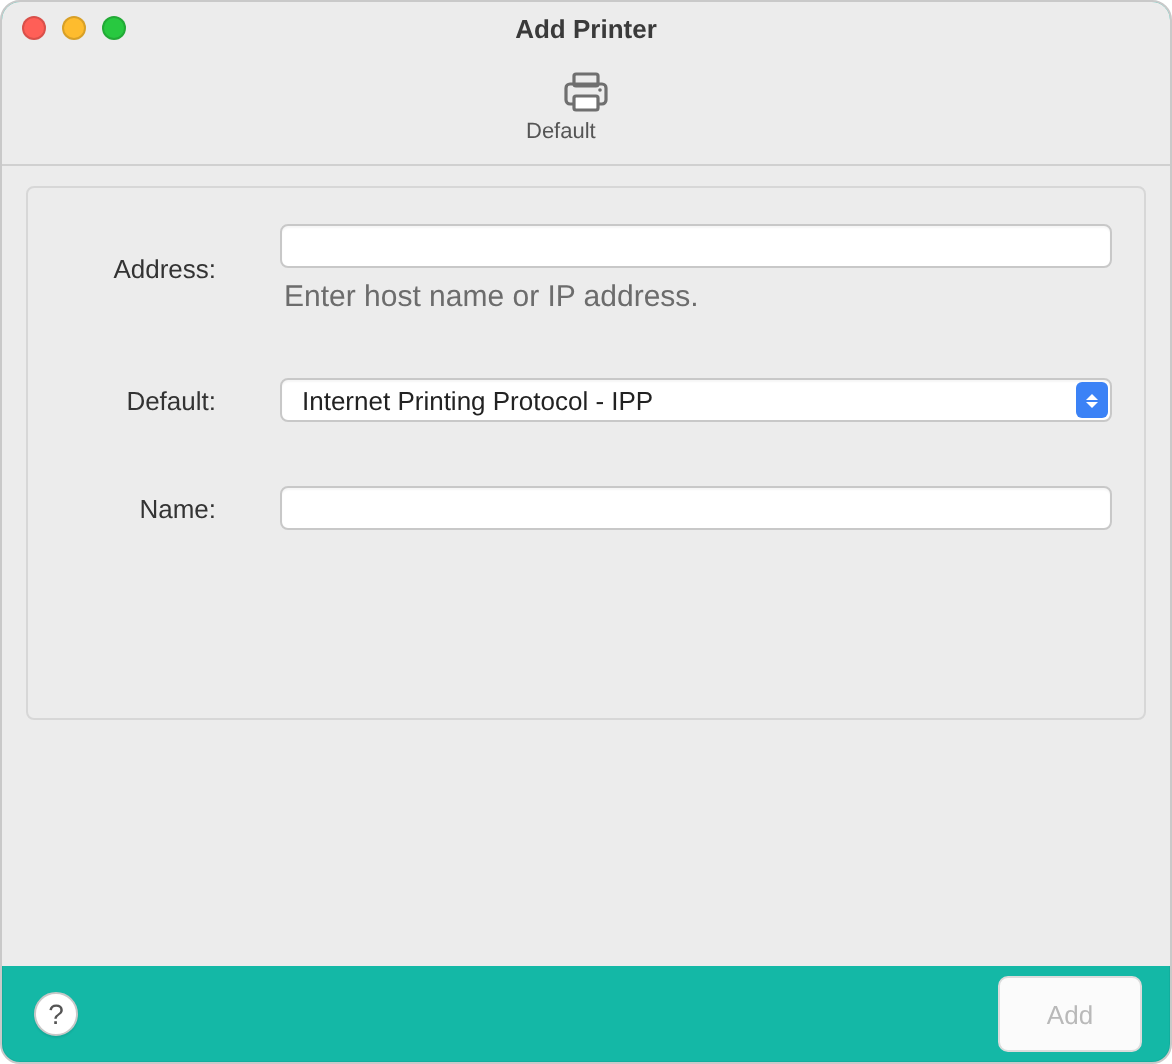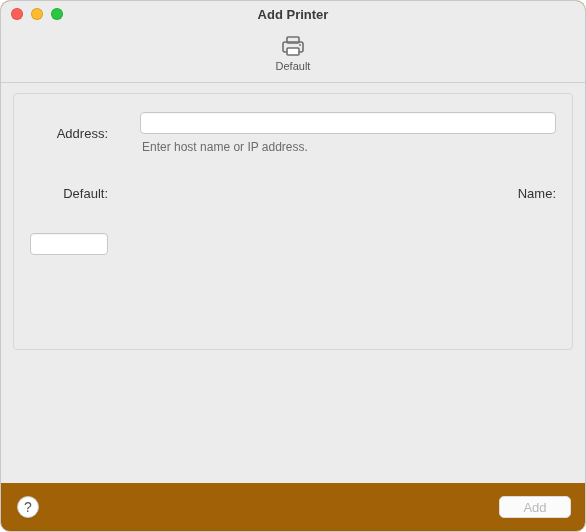--- a/index.html
+++ b/index.html
@@ -1,19 +1,19 @@
 <!DOCTYPE html>
 <html><head>
 <meta charset="utf-8">
 <style>
   * { box-sizing: border-box; margin: 0; padding: 0; }
   html, body { width: 586px; height: 532px; font-family: -apple-system, "Helvetica Neue", Arial, sans-serif; font-size: 13px; color: #222; }
   .window {
     width: 586px; height: 532px;
-    background: #a16207;
+    background: #14b8a6;
     border: 1px solid #c9c9c9;
     border-radius: 10px;
     overflow: hidden;
     display: flex; flex-direction: column;
     box-shadow: 0 0 0 0.5px rgba(0,0,0,0.05) inset;
   }
   .titlebar {
     height: 26px;
     display: flex; align-items: center;
     padding: 0 10px;
@@ -38,21 +38,21 @@
     padding-top: 2px;
     border-bottom: 1px solid #d0d0d0;
     background: #ececec;
   }
   .seg {
     display: flex;
     border-radius: 6px;
   }
   .seg-item {
     width: 60px;
-    display: flex; flex-direction: column; align-items: center;
+    display: flex; flex-direction: column; 
     padding: 4px 0 3px 0;
     border-radius: 5px;
     cursor: default;
   }
   .seg-item.selected {
     background: #d7d7d7;
     box-shadow: inset 0 0 0 0.5px rgba(0,0,0,0.08);
   }
   .seg-item .icon-slot { height: 26px; display:flex; align-items:center; justify-content:center; }
   .seg-item .lbl { font-size: 11px; color: #555; margin-top: 1px; }
@@ -88,21 +88,21 @@
     height: 22px;
     width: 100%;
     border: 1px solid #c8c8c8;
     border-radius: 4px;
     background: linear-gradient(#fff,#fff);
     padding: 0 6px;
     font-size: 13px;
     box-shadow: inset 0 1px 1px rgba(0,0,0,0.04);
   }
   input.text.disabled { background: #f4f4f4; color:#999; }
-  .hint { font-size: 12px; color: #6c6c6c; margin-top: 2px; margin-left: 2px; }
+  .hint { font-size: 15px; color: #6c6c6c; margin-top: 2px; margin-left: 2px; }
   .select {
     display: flex; align-items: center; justify-content: space-between;
     padding-right: 1px;
     background: #fff;
   }
   .select .sel-text { padding-left: 4px; }
   .select .stepper {
     width: 16px; height: 18px;
     background: #3b82f6;
     border-radius: 3px;
@@ -125,21 +125,21 @@
     padding: 0 14px 0 16px;
   }
   .help-btn {
     width: 22px; height: 22px; border-radius: 50%;
     background: #fff; border:1px solid #c8c8c8;
     display:flex; align-items:center; justify-content:center;
     font-size: 14px; color:#555;
     box-shadow: 0 1px 1px rgba(0,0,0,0.08);
   }
   .add-btn {
-    width: 72px; height: 22px;
+    width: 72px; height: 38px;
     border-radius: 5px;
     background: #fbfbfb;
     border: 1px solid #dcdcdc;
     color: #b9b9b9;
     font-size: 13px;
     display:flex; align-items:center; justify-content:center;
   }
   svg { display:block; }
 </style>
 </head>
@@ -180,20 +180,27 @@
 
     <div class="panel">
       <div class="form-grid">
         <div class="label">Address:</div>
         <div class="field-wrap">
           <input class="text" value="" style="">
           <div class="hint">Enter host name or IP address.</div>
         </div>
 
         <div class="label">Default:</div>
+        <div class="select">
+          <span class="sel-text">Internet Printing Protocol - IPP</span>
+          <span class="stepper">
+            <span class="tri up"></span>
+              <span class="tri down"></span>
+          </span>
+        </div>
 
         <div class="label">Name:</div>
         <input class="text" value="" style="">
       </div>
       <div class="gap"></div>
     </div>
 
     <div style="height:10px"></div>
 
 

